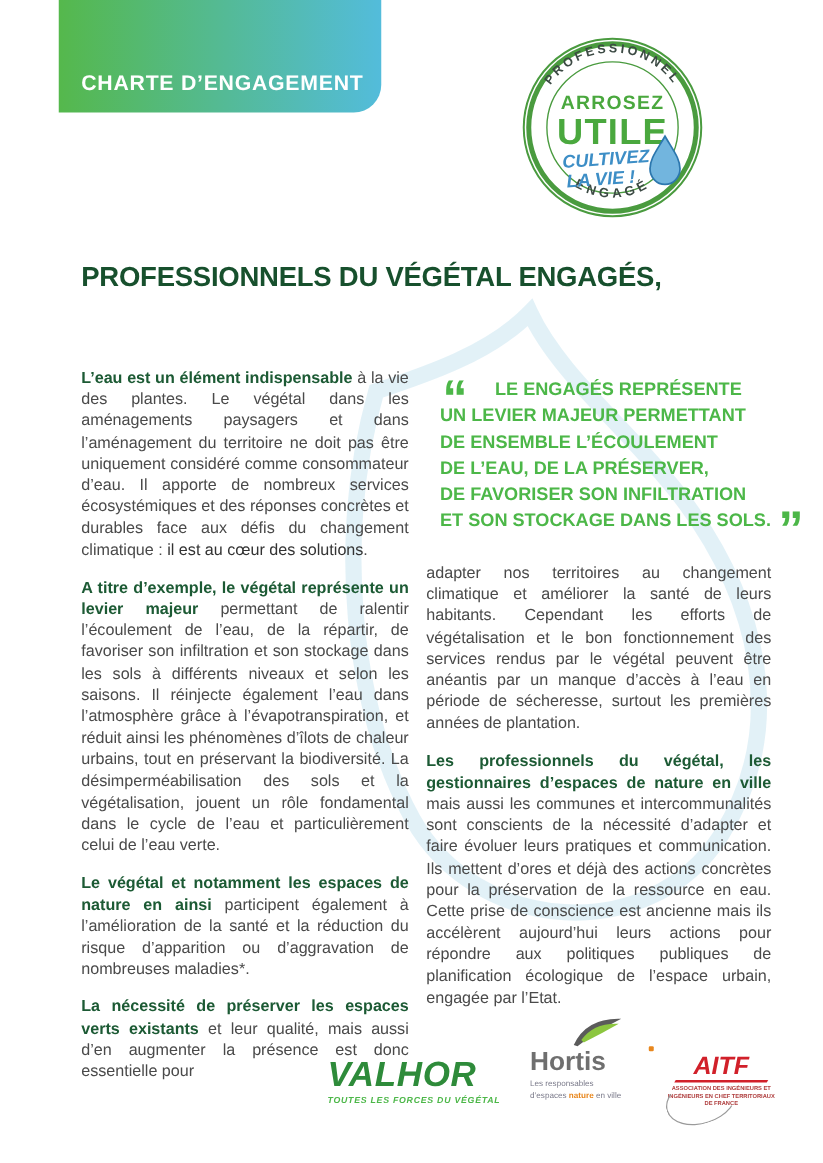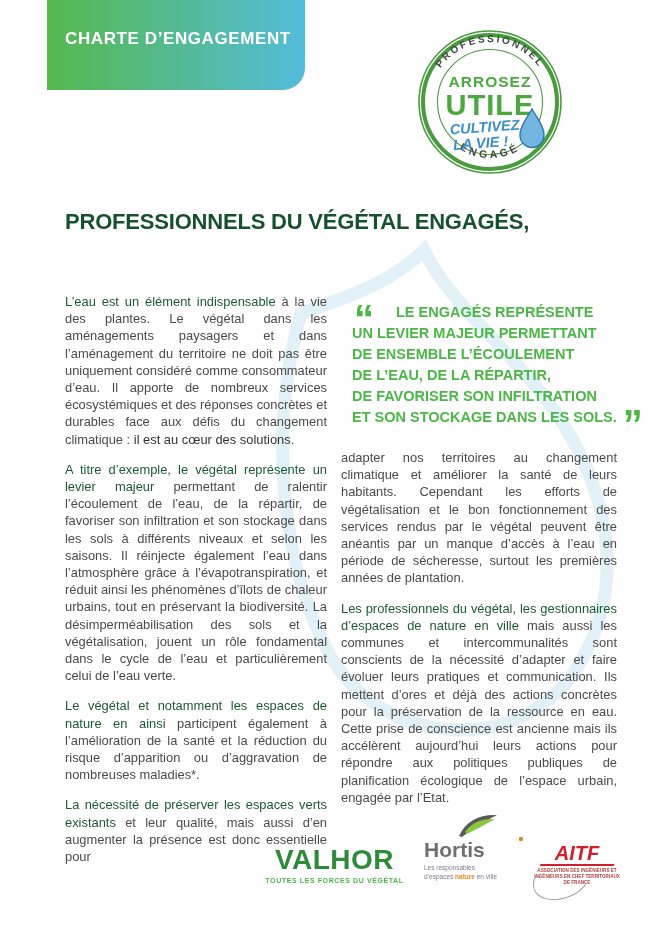--- a/index.html
+++ b/index.html
@@ -4,52 +4,52 @@
 <style>
   html,body{margin:0;padding:0;background:#fff;}
   .page{position:relative;width:658px;height:930px;background:#ffffff;overflow:hidden;
         font-family:"Liberation Sans", sans-serif;}
   .watermark{position:absolute;left:0;top:0;z-index:0;}
   .layer{position:absolute;z-index:1;}
 
   
   .banner{left:47px;top:0;width:258px;height:90px;border-radius:0 0 22px 0;
           background:linear-gradient(90deg,#55b84c 0%,#53bcdb 100%);
-          display:flex;align-items:center;padding:0 0 13px 18px;box-sizing:border-box;}
+          display:flex;align-items:flex-end;padding:0 0 13px 18px;box-sizing:border-box;}
   .banner-text{color:#ffffff;font-size:17px;font-weight:bold;letter-spacing:.6px;}
 
   
   .badge{left:415px;top:27px;width:150px;height:150px;}
 
   
   .title{left:65px;top:210px;width:575px;font-weight:bold;font-size:22px;line-height:23px;letter-spacing:-.2px;}
   .title-l1{color:#17502d;}
   .title-l2{color:#4cb748;}
 
   
   .col{font-size:12.9px;line-height:17.2px;color:#4a4a4a;text-align:justify;}
   .col p{margin:0 0 13px 0;}
-  .lead{color:#1c5a34;font-weight:normal;}
+  .lead{color:#1c5a34;font-weight:bold;}
   .boldin{color:#333333;font-weight:normal;}
   .left-col{left:65px;top:293px;width:262px;}
   .right-col{left:341px;top:449px;width:276px;}
 
   
   .quote{left:352px;top:302px;width:300px;color:#4cb748;font-weight:bold;
          font-size:14.5px;line-height:21px;}
   .quote .q-line{display:block;white-space:nowrap;}
   .q-open{position:absolute;left:2px;top:-3px;font-size:40px;line-height:1;}
   .q-first{padding-left:44px;}
   .q-close{font-size:40px;line-height:0;vertical-align:-16px;margin-left:6px;}
 
   
   .footnote{left:58px;top:752px;width:565px;font-size:9.6px;color:#5a5a5a;}
 
   
-  .logo-valhor{left:262px;top:846px;width:145px;text-align:center;}
+  .logo-valhor{left:262px;top:846px;width:145px;font-style:italic;}
   .valhor-name{font-size:28px;font-weight:900;letter-spacing:.5px;color:#2e8b3a;line-height:1;}
   .valhor-tag{margin-top:3px;font-size:7px;font-weight:bold;color:#4cb748;letter-spacing:.6px;}
 
   .logo-hortis{left:424px;top:812px;width:105px;text-align:left;}
   .hortis-name{font-size:21px;color:#6f6f6f;font-weight:bold;line-height:1;position:relative;margin-top:1px;}
   .hortis-dot{position:absolute;right:6px;top:-2px;width:4px;height:4px;background:#e8871e;border-radius:1px;}
   .hortis-tag{margin-top:3px;font-size:6.5px;color:#7a7a8a;line-height:1.4;}
   .hortis-nat{color:#e8871e;font-weight:bold;}
 
   .logo-aitf{left:528px;top:843px;width:98px;text-align:center;}
@@ -113,21 +113,21 @@
     <p>
       <strong class="lead">La nécessité de préserver les espaces verts existants</strong><span> et leur qualité, mais aussi d’en augmenter la présence est donc essentielle pour</span>
     </p>
   </div>
 
   <div class="layer quote">
     <span class="q-open">“</span>
     <span class="q-line q-first">LE ENGAGÉS REPRÉSENTE</span>
     <span class="q-line">UN LEVIER MAJEUR PERMETTANT</span>
     <span class="q-line">DE ENSEMBLE L’ÉCOULEMENT</span>
-    <span class="q-line">DE L’EAU, DE LA RÉPARTIR,</span>
+    <span class="q-line">DE L’EAU, DE LA PRÉSERVER,</span>
     <span class="q-line">DE FAVORISER SON INFILTRATION</span>
     <span class="q-line"><span>ET SON STOCKAGE DANS LES SOLS.</span><span class="q-close">”</span></span>
   </div>
 
   <div class="layer col right-col">
     <p>adapter nos territoires au changement climatique et améliorer la santé de leurs habitants. Cependant les efforts de végétalisation et le bon fonctionnement des services rendus par le végétal peuvent être anéantis par un manque d’accès à l’eau en période de sécheresse, surtout les premières années de plantation.</p>
     <p>
       <strong class="lead">Les professionnels du végétal, les gestionnaires d’espaces de nature en ville</strong><span> mais aussi les communes et intercommunalités sont conscients de la nécessité d’adapter et faire évoluer leurs pratiques et communication. Ils mettent d’ores et déjà des actions concrètes pour la préservation de la ressource en eau. Cette prise de conscience est ancienne mais ils accélèrent aujourd’hui leurs actions pour répondre aux politiques publiques de planification écologique de l’espace urbain, engagée par l’Etat.</span>
     </p>
   </div>

